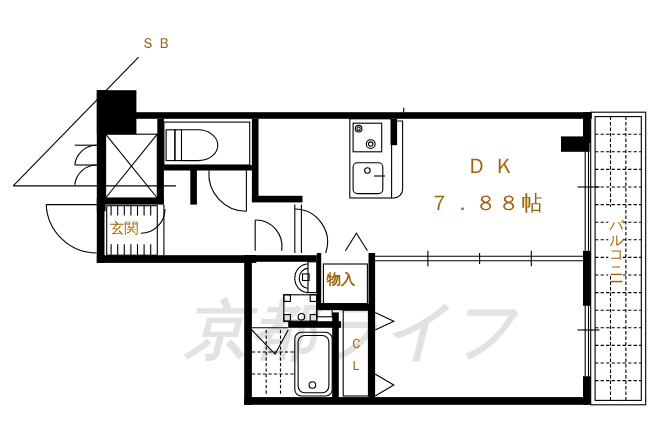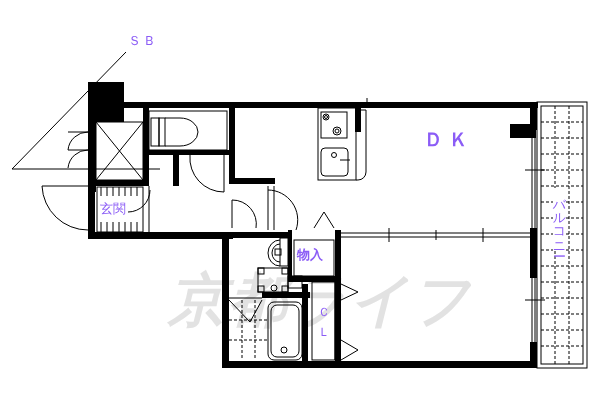--- a/index.html
+++ b/index.html
@@ -1,18 +1,18 @@
 <!DOCTYPE html>
 <html><head>
 <meta charset="utf-8">
 <style>
   html, body { margin:0; padding:0; background:#ffffff; }
   body { width:600px; height:400px; position:relative; overflow:hidden; font-family:"DejaVu Sans", sans-serif; }
   svg { position:absolute; left:0; top:0; }
-  .lbl { position:absolute; color:#8b5cf6; font-family:"DejaVu Sans", sans-serif; white-space:nowrap; line-height:1; }
+  .lbl { position:absolute; color:#a16207; font-family:"DejaVu Sans", sans-serif; white-space:nowrap; line-height:1; }
   .wm { position:absolute; color:#d9d9d9; font-family:"DejaVu Sans", sans-serif; font-weight:bold; font-size:58px; letter-spacing:2px; font-style:italic; opacity:0.75; white-space:nowrap; }
   .vert { writing-mode: vertical-rl; text-orientation: upright; }
 </style>
 </head>
 <body>
 
 <div style="position:absolute;left:0;top:0;width:600px;height:400px;">
 
   <div class="wm" style="left:168px;top:262px;">京都ライフ</div>
 
@@ -215,18 +215,19 @@
     </g>
 
     <g stroke="#000" stroke-width="1" fill="none">
       <rect x="312" y="282" width="23" height="78"></rect>
       <line x1="335" y1="282" x2="335" y2="360"></line>
     </g>
   </svg>
 
   <div class="lbl" style="left:128px;top:34px;font-size:13px;letter-spacing:2px;">ＳＢ</div>
   <div class="lbl" style="left:100px;top:202px;font-size:13px;text-align:center;">玄関</div>
-  <div class="lbl" style="left:424px;top:130px;font-size:19px;letter-spacing:6px;font-weight:bold;">ＤＫ</div>
+  <div class="lbl" style="left:424px;top:142px;font-size:19px;letter-spacing:6px;">ＤＫ</div>
+  <div class="lbl" style="left:390px;top:176px;font-size:19px;letter-spacing:2px;">７．８８帖</div>
   <div class="lbl" style="left:297px;top:248px;font-size:13px;font-weight:bold;">物入</div>
   <div class="lbl" style="left:318px;top:306px;font-size:12px;">Ｃ</div>
   <div class="lbl" style="left:318px;top:326px;font-size:12px;">Ｌ</div>
   <div class="lbl vert" style="left:553px;top:188px;font-size:13px;background:#fff;padding:2px 0;">バルコニー</div>
 </div>
 
 </body></html>

